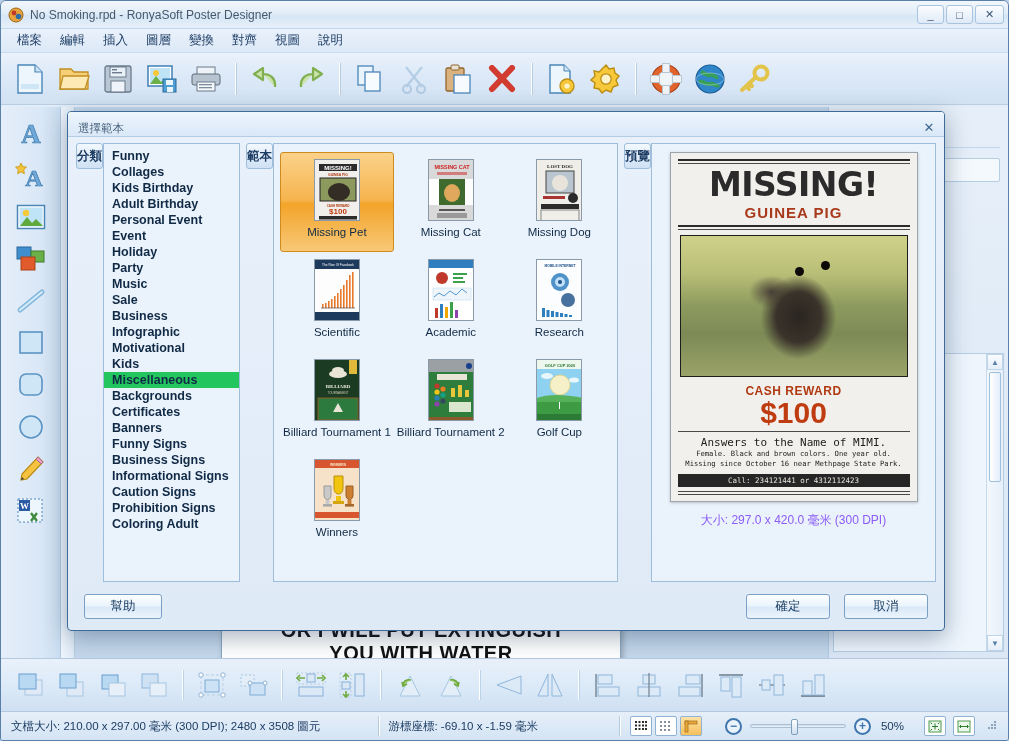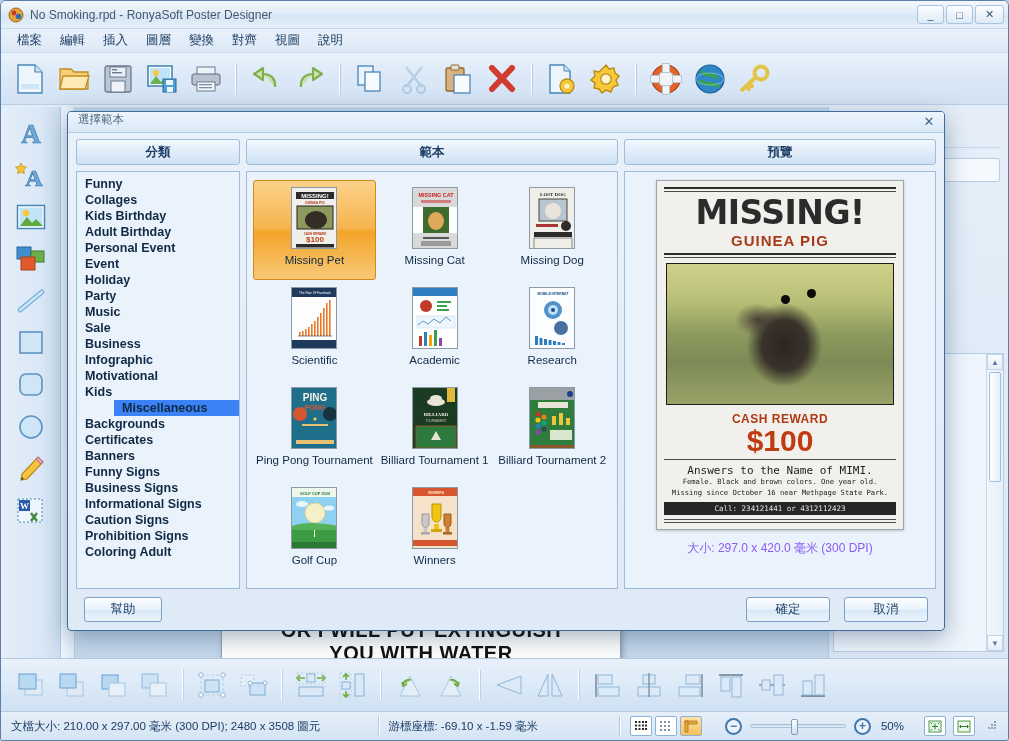--- a/index.html
+++ b/index.html
@@ -203,51 +203,51 @@
   
   .dlg {
     position:absolute; left:66px; top:110px; width:878px; height:520px;
     background: linear-gradient(180deg,#e9f1fb,#dfeaf7);
     border: 1px solid #3e6b99;
     border-radius: 4px;
     box-shadow: 0 6px 24px rgba(20,50,80,.38);
     display:flex; flex-direction:column;
   }
   .dlg-title {
-    height: 25px; display:flex;align-items:flex-start;
+    height: 25px; display:flex;align-items:flex-end;
     padding: 0 6px 0 10px;
     background: linear-gradient(180deg,#eef5fd,#d9e8f7);
     border-bottom:1px solid #b5cde4;
     border-radius: 3px 3px 0 0;
     font-size:11.5px; color:#4a637d;
   }
   .dlg-title span.t { flex:1; }
   .dlg-x { width:18px;height:18px;display:flex;align-items:center;justify-content:center;
            font-size:13px;color:#41688f; border-radius:2px;}
   .dlg-body { flex:1; display:flex; padding: 6px 8px 0 8px; gap:6px; }
-  .col { display:flex; flex-direction:column; }
+  .col { display:flex; flex-direction:row; }
   .col-hdr {
     height: 26px; display:flex;align-items:center;justify-content:center;
     font-size:12.5px; font-weight:bold; color:#1c3c63;
     background: linear-gradient(180deg,#f2f8fe,#cfe1f4);
     border:1px solid #9dbdda; border-radius:3px;
     margin-bottom: 6px;
   }
   .col-cat { width: 164px; }
   .col-tpl { flex: 1; }
   .col-prev { width: 312px; }
   .listbox {
     flex:1; background:#eaf2fc; border:1px solid #9dbdda;
     overflow:hidden; padding: 4px 0;
   }
   .cat-item {
     font-size:12.5px; font-weight:bold; color:#102a45;
     padding: 0 8px; height: 16px; line-height:16px; white-space:nowrap;
   }
-  .cat-item.sel { background:#3b82f6;margin-left:37px; }
+  .cat-item.sel { background:#22c55e; }
   .tplbox {
     flex:1; background:#eaf2fc; border:1px solid #9dbdda;
     padding: 8px 6px; display:grid;
     grid-template-columns: repeat(3, 1fr);
     grid-auto-rows: 100px;
     align-content: start;
     overflow:hidden;
   }
   .tpl {
     display:flex; flex-direction:column; align-items:center; justify-content:flex-start;
@@ -950,35 +950,20 @@
                     <rect x="18.5" y="52" width="3" height="5"></rect>
                     <rect x="23" y="53" width="3" height="4"></rect>
                     <rect x="27.5" y="54" width="3" height="3"></rect>
                     <rect x="32" y="55" width="3" height="2"></rect>
                   </g>
               </svg>
             </div>
             <div class="tpl-label">Research</div>
           </div>
 
-          <div class="tpl">
-            <div class="tpl-thumb">
-              <svg width="46" height="62" viewBox="0 0 46 62">
-                <rect width="46" height="62" fill="#1f6f8b"></rect>
-                <text x="23" y="13" font-size="10" fill="#f7f3e8" font-weight="bold" text-anchor="middle" font-family="Liberation Sans, sans-serif">PING</text>
-                <text x="23" y="22" font-size="7" fill="#d8562f" font-weight="bold" text-anchor="middle" font-family="Liberation Sans, sans-serif">PONG</text>
-                <circle cx="8" cy="26" r="7" fill="#d8562f"></circle>
-                <circle cx="38" cy="26" r="7" fill="#16333f"></circle>
-                <circle cx="23" cy="31" r="1.6" fill="#f3d44c"></circle>
-                <rect x="10" y="36" width="26" height="2" fill="#e8c073"></rect>
-                <rect x="4" y="52" width="38" height="4" fill="#e8c073"></rect>
-              </svg>
-            </div>
-            <div class="tpl-label">Ping Pong Tournament</div>
-          </div>
 
           <div class="tpl">
             <div class="tpl-thumb">
               <svg width="46" height="62" viewBox="0 0 46 62">
                 <rect width="46" height="62" fill="#1b3b22"></rect>
                 <rect x="34" y="0" width="8" height="14" fill="#e0b93a"></rect>
                 <ellipse cx="23" cy="14" rx="9" ry="4" fill="#e8e4d6"></ellipse>
                 <ellipse cx="23" cy="10" rx="6" ry="3" fill="#e8e4d6"></ellipse>
                 <text x="23" y="28" font-size="5" fill="#f0ece0" font-weight="bold" text-anchor="middle" font-family="Liberation Serif, serif">BILLIARD</text>
                 <text x="23" y="34" font-size="3" fill="#c9c3ad" text-anchor="middle" font-family="Liberation Sans, sans-serif">TOURNAMENT</text>

